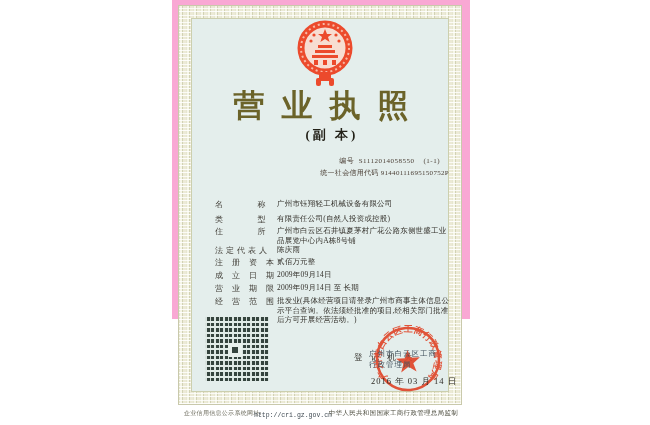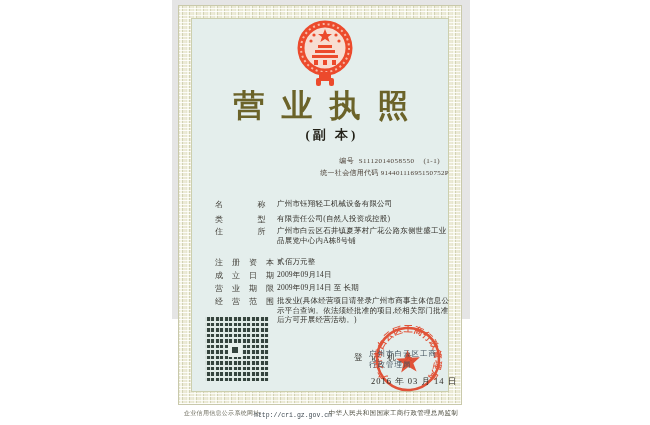--- a/index.html
+++ b/index.html
@@ -2,21 +2,21 @@
 <html><head>
 <meta charset="utf-8">
 <style>
   html,body{margin:0;padding:0;}
   body{
     width:650px;height:425px;background:#ffffff;position:relative;overflow:hidden;
     font-family:"Liberation Serif","DejaVu Serif",serif;
   }
   .paper{
     position:absolute;left:172px;top:0;width:298px;height:319px;
-    background:#e5e5e5;
+    background:#f9a8d4;
   }
   
   .frame{
     position:absolute;left:6px;top:5px;width:284px;height:400px;
     border:1px solid #c9c9ab;box-sizing:border-box;
     background:
       repeating-linear-gradient(0deg, rgba(255,255,255,.9) 0 1px, rgba(255,255,255,0) 1px 3px, rgba(255,255,255,.8) 3px 4px, rgba(255,255,255,0) 4px 7px),
       repeating-linear-gradient(90deg, #e6e6d0 0 1px, #f6f6e8 1px 3px, #d2d2b4 3px 4px, #ecead6 4px 7px),
       #d8d8bc;
   }
@@ -137,20 +137,24 @@
     <span class="val">广州市钰翔轻工机械设备有限公司</span>
   </div>
   <div class="row r1">
     <span class="lbl">类　　　　型</span>
     <span class="val">有限责任公司(自然人投资或控股)</span>
   </div>
   <div class="row r2">
     <span class="lbl">住　　　　所</span>
     <span class="val">广州市白云区石井镇夏茅村广花公路东侧世盛工业品展览中心内A栋8号铺</span>
   </div>
+  <div class="row r3">
+    <span class="lbl">法 定 代 表 人</span>
+    <span class="val">陈庆雨</span>
+  </div>
   <div class="row r4">
     <span class="lbl">注　册　资　本</span>
     <span class="val">贰佰万元整</span>
   </div>
   <div class="row r5">
     <span class="lbl">成　立　日　期</span>
     <span class="val">2009年09月14日</span>
   </div>
   <div class="row r6">
     <span class="lbl">营　业　期　限</span>

